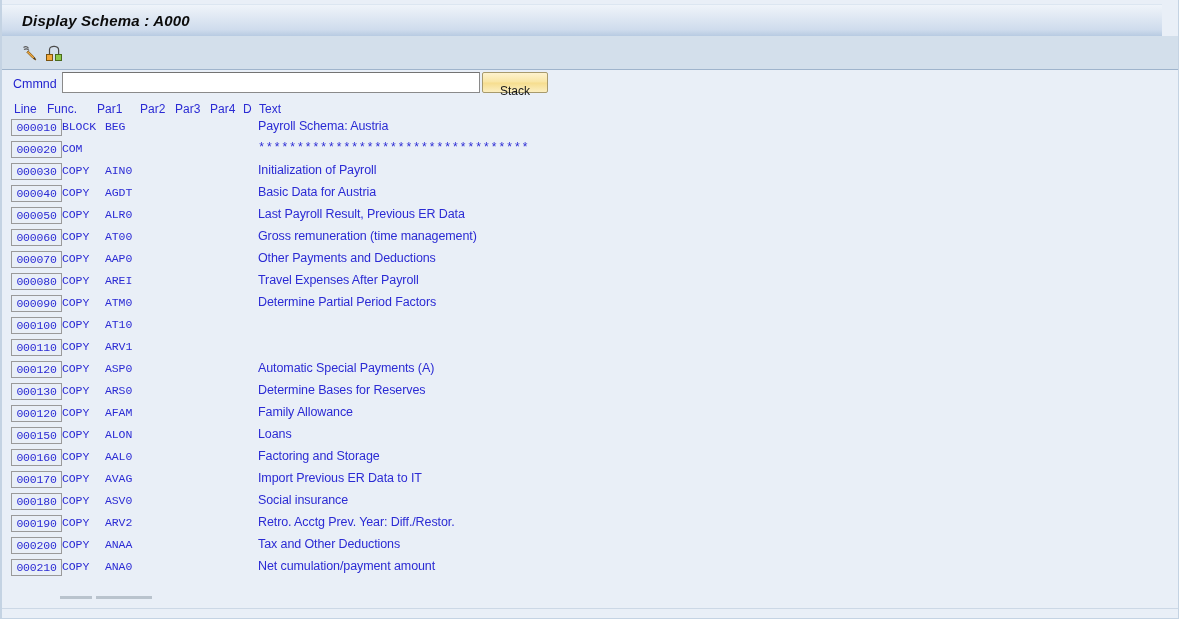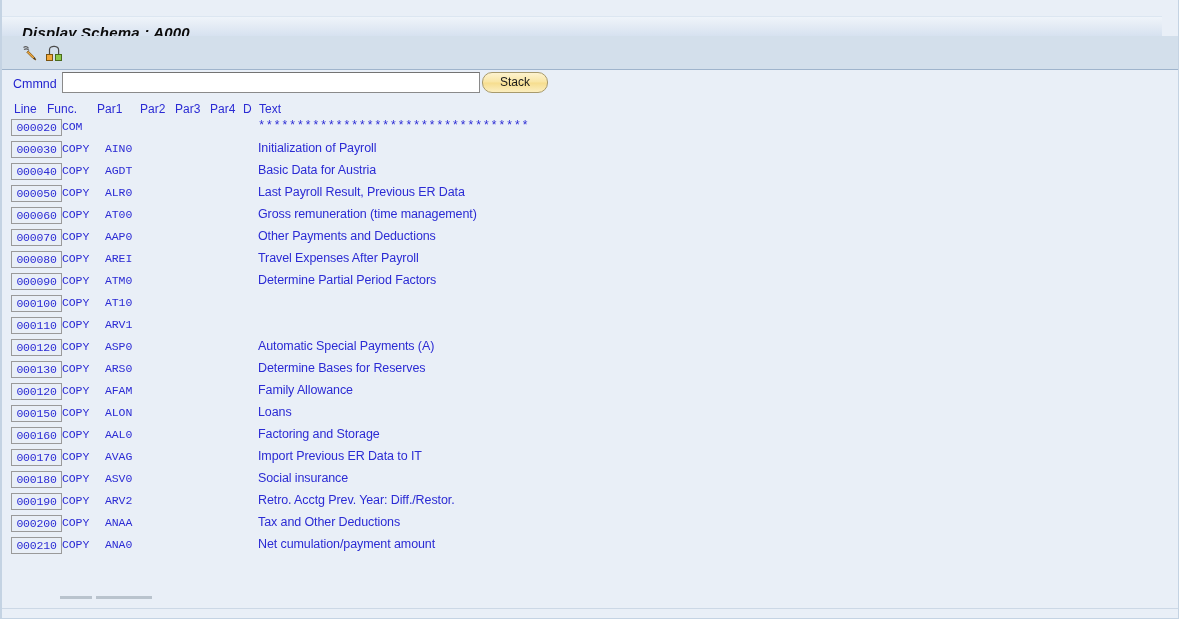--- a/index.html
+++ b/index.html
@@ -21,21 +21,21 @@
     box-sizing: border-box;
     border-left: 2px solid #c4d3e3;
     border-right: 1px solid #c4d3e3;
     border-bottom: 1px solid #c4d3e3;
     overflow: hidden;
   }
 
   
   .titlebar {
     position: absolute;
-    left: 0; top: 16px;
+    left: 0; top: 4px;
     width: 1160px;
     height: 36px;
     background: linear-gradient(to bottom, #eff4fa 0%, #e2eaf4 30%, #cfdced 72%, #aec4dd 99%);
     border-bottom: 1px solid #8fa9c6;
     border-top: 1px solid #dce6f1;
     box-sizing: border-box;
   }
   .titlebar .title-text {
     position: absolute;
     left: 20px;
@@ -113,29 +113,29 @@
     box-sizing: border-box;
     outline: none;
   }
   .stack-btn {
     position: absolute;
     left: 480px; top: 2px;
     width: 66px;
     height: 21px;
     background: linear-gradient(to bottom, #fdf3cf 0%, #f9e5a3 48%, #f6dd8e 52%, #fbeec0 100%);
     border: 1px solid #a79a6d;
-    border-radius: 10px;
+    border-radius: 2px;
     font-family: "Liberation Sans", sans-serif;
     font-size: 12px;
     color: #1a1a1a;
     cursor: pointer;
     box-sizing: border-box;
     line-height: 19px;
     text-align: center;
-    padding: 0;
+    padding: 9px;
   }
 
   
   .grid {
     position: absolute;
     left: 0; top: 101px;
     width: 1176px;
     height: 495px;
     background: #e9eff7;
     box-sizing: border-box;
@@ -263,20 +263,26 @@
       <span style="left:95px">Par1</span>
       <span style="left:138px">Par2</span>
       <span style="left:173px">Par3</span>
       <span style="left:208px">Par4</span>
       <span style="left:241px">D</span>
       <span style="left:257px">Text</span>
     </div>
 
     <div id="rows-container">
         <div class="row">
+          <div class="cell-line">000010</div>
+          <div class="cell c-func">BLOCK</div>
+          <div class="cell c-p1">BEG</div>
+          <div class="cell c-text">Payroll Schema: Austria</div>
+        </div>
+        <div class="row">
           <div class="cell-line">000020</div>
           <div class="cell c-func">COM</div>
           <div class="cell c-text stars">***********************************</div>
         </div>
         <div class="row">
           <div class="cell-line">000030</div>
           <div class="cell c-func">COPY</div>
           <div class="cell c-p1">AIN0</div>
           <div class="cell c-text">Initialization of Payroll</div>
         </div>

